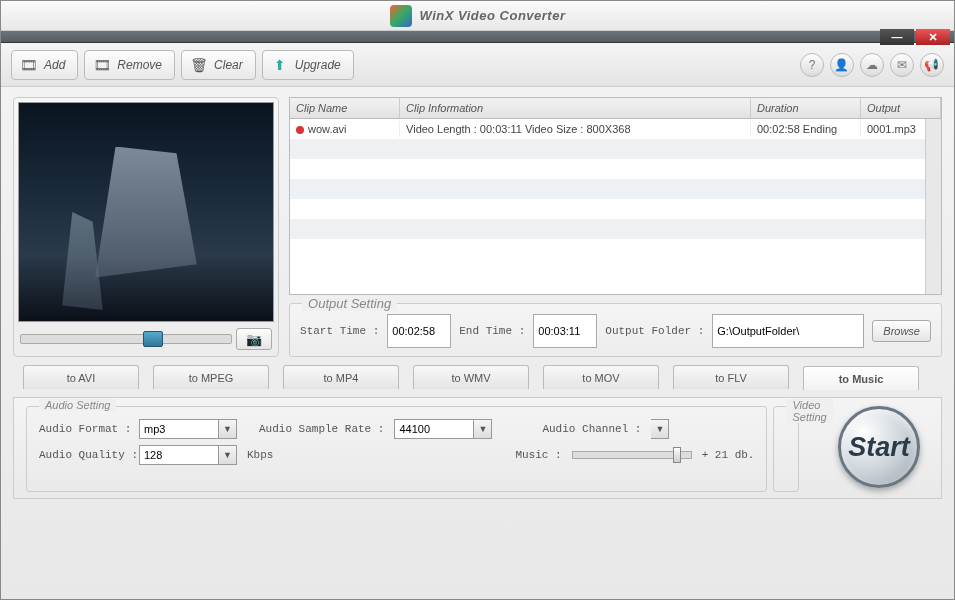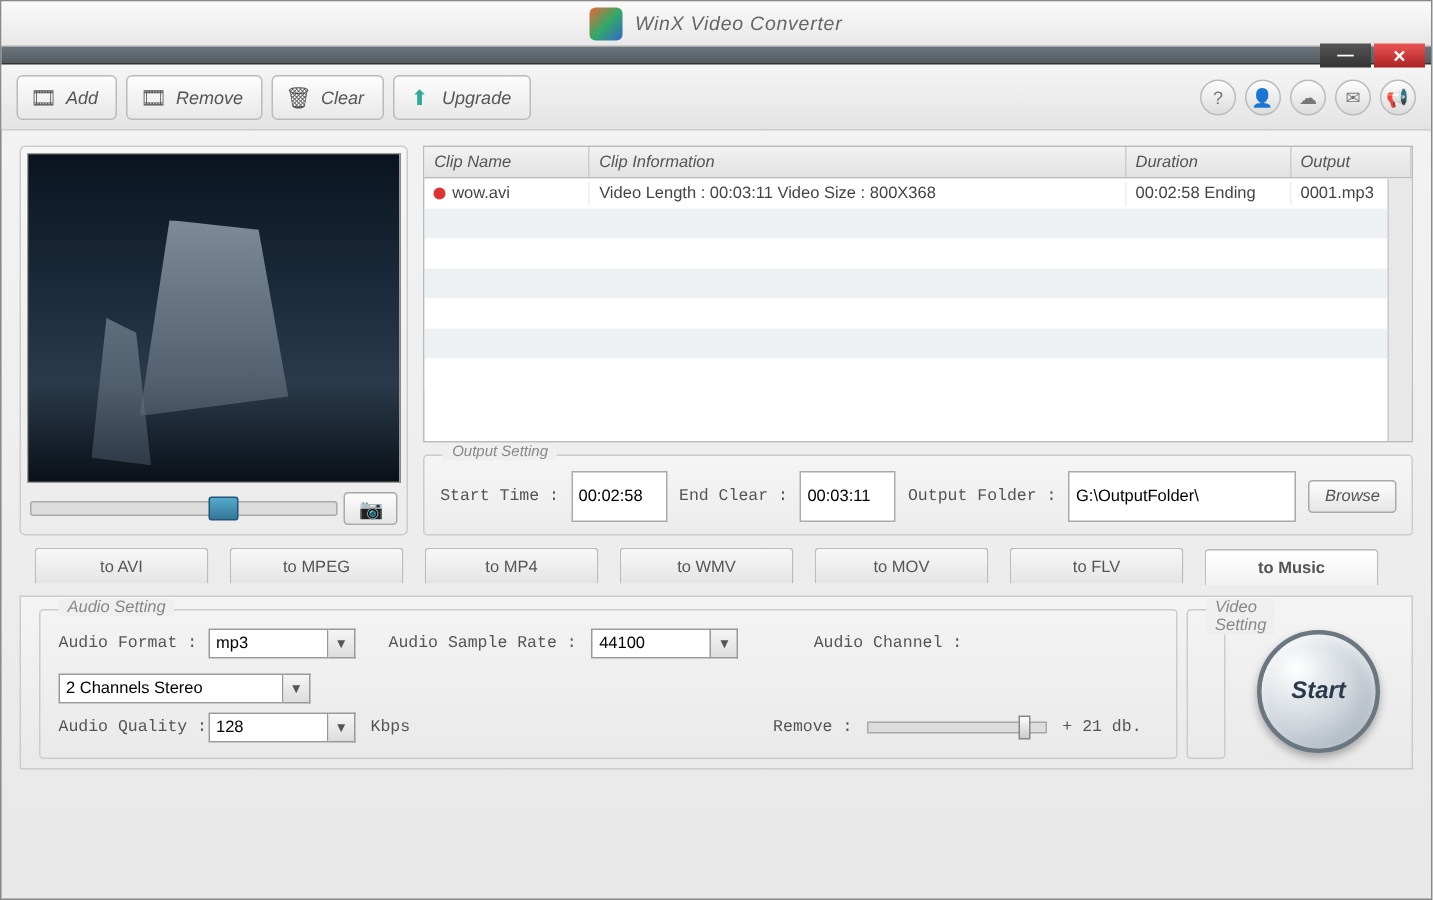--- a/index.html
+++ b/index.html
@@ -2,21 +2,21 @@
 <html><head>
 <meta charset="utf-8">
 <style>
 * { box-sizing: border-box; margin: 0; padding: 0; font-family: Tahoma, Arial, sans-serif; }
 body { background: #d8dce0; width: 955px; height: 600px; overflow: hidden; }
 
 .window { width: 955px; height: 600px; background: linear-gradient(#f4f4f4, #e8e8e8); border: 1px solid #888; display: flex; flex-direction: column; }
 
 .titlebar { height: 30px; background: linear-gradient(#fafafa, #e8e8e8); display: flex; align-items: center; justify-content: center; position: relative; border-bottom: 1px solid #ccc; }
 .titlebar .logo { width: 22px; height: 22px; background: linear-gradient(135deg,#e63,#3a6,#36c); border-radius: 4px; margin-right: 8px; }
-.titlebar .title { font-size: 13px; color: #666; font-style: italic; font-weight: normal; letter-spacing: 0.5px; }
+.titlebar .title { font-size: 13px; color: #666; font-style: italic; font-weight: bold; letter-spacing: 0.5px; }
 
 .menubar { height: 12px; background: linear-gradient(#6a747a, #555d63); border-bottom: 1px solid #333; position: relative; }
 .wincontrols { position: absolute; right: 4px; top: -2px; display: flex; gap: 2px; }
 .winbtn { width: 34px; height: 16px; display: flex; align-items: center; justify-content: center; font-size: 11px; font-weight: bold; color: #fff; cursor: pointer; }
 .winbtn.min { background: linear-gradient(#555,#333); }
 .winbtn.close { background: linear-gradient(#e55,#a22); }
 
 .toolbar { height: 44px; background: linear-gradient(#f5f5f5,#e4e4e4); display: flex; align-items: center; padding: 0 10px; border-bottom: 1px solid #ccc; gap: 6px; }
 .tbtn { height: 30px; padding: 0 12px 0 8px; background: linear-gradient(#fdfdfd,#e8e8e8); border: 1px solid #bbb; border-radius: 4px; display: flex; align-items: center; gap: 6px; cursor: pointer; font-size: 12px; color: #555; font-style: italic; }
 .tbtn .ticon { width: 18px; height: 18px; display: flex; align-items: center; justify-content: center; font-size: 14px; font-style: normal; }
@@ -45,21 +45,21 @@
 .c1 { width: 110px; } .c2 { flex: 1; } .c3 { width: 110px; } .c4 { width: 80px; }
 .grid-body { flex: 1; overflow: hidden; position: relative; }
 .grid-row { display: flex; height: 20px; align-items: center; }
 .grid-row:nth-child(odd) { background: #fff; }
 .grid-row:nth-child(even) { background: #eef1f4; }
 .gc { padding: 2px 6px; border-right: 1px solid #eee; white-space: nowrap; overflow: hidden; color: #444; }
 .dot { width: 8px; height: 8px; background: #d33; border-radius: 50%; display: inline-block; margin-right: 4px; vertical-align: middle; }
 .grid-scroll { position: absolute; right: 0; top: 0; bottom: 0; width: 16px; background: #e8e8e8; border-left: 1px solid #ccc; }
 
 .fieldset { border: 1px solid #ccc; border-radius: 3px; padding: 10px 10px 8px 10px; position: relative; background: linear-gradient(#f5f5f5,#ececec); }
-.fieldset .legend { position: absolute; top: -8px; left: 12px; background: #efefef; padding: 0 6px; font-size: 10px; color: #888; font-style: italic; }
+.fieldset .legend { position: absolute; top: -8px; left: 12px; background: #efefef; padding: 0 6px; font-size: 13px; color: #888; font-style: italic; }
 .output-row { display: flex; align-items: center; gap: 8px; font-size: 11px; color: #555; }
 .label { white-space: nowrap; font-family: Liberation Mono, monospace; }
 .tinput { background: #fff; border: 1px solid #aaa; padding: 2px 4px; font-size: 11px; height: 34px; }
 .tinput.sm { width: 64px; }
 .tinput.lg { flex: 1; min-width: 100px; }
 .browsebtn { height: 22px; padding: 0 10px; background: linear-gradient(#fdfdfd,#e5e5e5); border: 1px solid #aaa; border-radius: 3px; font-size: 11px; font-style: italic; color: #555; cursor: pointer; }
 
 .tabs { display: flex; gap: 14px; padding: 0 10px; }
 .tab { width: 116px; height: 24px; background: linear-gradient(#f8f8f8,#e4e4e4); border: 1px solid #bbb; border-bottom: none; border-radius: 3px 3px 0 0; display: flex; align-items: center; justify-content: center; font-size: 11px; color: #555; cursor: pointer; }
 .tab.active { background: linear-gradient(#fff,#f2f2f2); font-weight: bold; position: relative; top: 1px; }
@@ -72,21 +72,21 @@
 .form-row { display: flex; align-items: center; gap: 10px; font-size: 11px; color: #555; margin-bottom: 6px; flex-wrap: wrap; }
 .form-row:last-child { margin-bottom: 0; }
 .combo { display: flex; }
 .combo input { width: 80px; height: 20px; border: 1px solid #999; padding: 2px 4px; font-size: 11px; background: #fff; }
 .combo.wide input { width: 150px; }
 .combo .arrow { width: 18px; height: 20px; border: 1px solid #999; border-left: none; background: linear-gradient(#f5f5f5,#ddd); display: flex; align-items: center; justify-content: center; font-size: 9px; cursor: pointer; }
 .vol-slider { width: 120px; height: 8px; background: #ddd; border: 1px solid #aaa; position: relative; display: inline-block; vertical-align: middle; }
 .vol-thumb { position: absolute; right: 10px; top: -5px; width: 8px; height: 16px; background: linear-gradient(#fdfdfd,#ccc); border: 1px solid #888; }
 
 .start-wrap { width: 100px; display: flex; align-items: flex-end; justify-content: center; padding-bottom: 4px; }
-.startbtn { width: 82px; height: 82px; border-radius: 50%; background: radial-gradient(circle at 30% 30%, #fff, #cfd6dc 50%, #9aa4ad); border: 3px solid #6a7680; display: flex; align-items: center; justify-content: center; font-size: 16px; font-weight: bold; font-style: italic; color: #2a3a4a; cursor: pointer; box-shadow: inset 0 4px 8px rgba(255,255,255,0.6), 0 3px 6px rgba(0,0,0,0.3); }
+.startbtn { width: 82px; height: 82px; border-radius: 50%; background: radial-gradient(circle at 30% 30%, #fff, #cfd6dc 50%, #9aa4ad); border: 3px solid #6a7680; display: flex; align-items: center; justify-content: center; font-size: 27px; font-weight: bold; font-style: italic; color: #2a3a4a; cursor: pointer; box-shadow: inset 0 4px 8px rgba(255,255,255,0.6), 0 3px 6px rgba(0,0,0,0.3); }
 </style>
 </head>
 <body>
 
 <div class="window">
 
   <div class="titlebar">
     <div class="logo"></div>
     <div class="title">WinX Video Converter</div>
   </div>
@@ -164,21 +164,21 @@
               <div class="grid-row"></div>
             <div class="grid-scroll"></div>
           </div>
         </div>
 
         <div class="fieldset">
           <div class="legend">Output Setting</div>
           <div class="output-row">
             <span class="label">Start Time :</span>
             <input class="tinput sm" value="00:02:58" style="">
-            <span class="label">End Clear :</span>
+            <span class="label">End Time :</span>
             <input class="tinput sm" value="00:03:11" style="">
             <span class="label">Output Folder :</span>
             <input class="tinput lg" value="G:\OutputFolder\" style="">
             <button class="browsebtn">Browse</button>
           </div>
         </div>
       </div>
     </div>
 
     <div class="tabs">
@@ -201,32 +201,31 @@
               <input value="mp3" style="">
               <div class="arrow">▼</div>
             </div>
             <span class="label" style="margin-left:12px">Audio Sample Rate :</span>
             <div class="combo">
               <input value="44100" style="">
               <div class="arrow">▼</div>
             </div>
             <span class="label" style="margin-left:40px">Audio Channel :</span>
             <div class="combo wide">
-              <input value="2 Channels Stereo" style="">
               <div class="arrow">▼</div>
             </div>
           </div>
           <div class="form-row">
             <span class="label" style="width:90px">Audio Quality :</span>
             <div class="combo">
               <input value="128" style="">
               <div class="arrow">▼</div>
             </div>
             <span class="label">Kbps</span>
-            <span class="label" style="margin-left:232px">Remove :</span>
+            <span class="label" style="margin-left:232px">Music :</span>
             <div class="vol-slider">
               <div class="vol-thumb"></div>
             </div>
             <span class="label">+ 21 db.</span>
           </div>
         </div>
         <div class="settings-group collapsed">
           <div class="legend">Video Setting</div>
         </div>
       </div>

